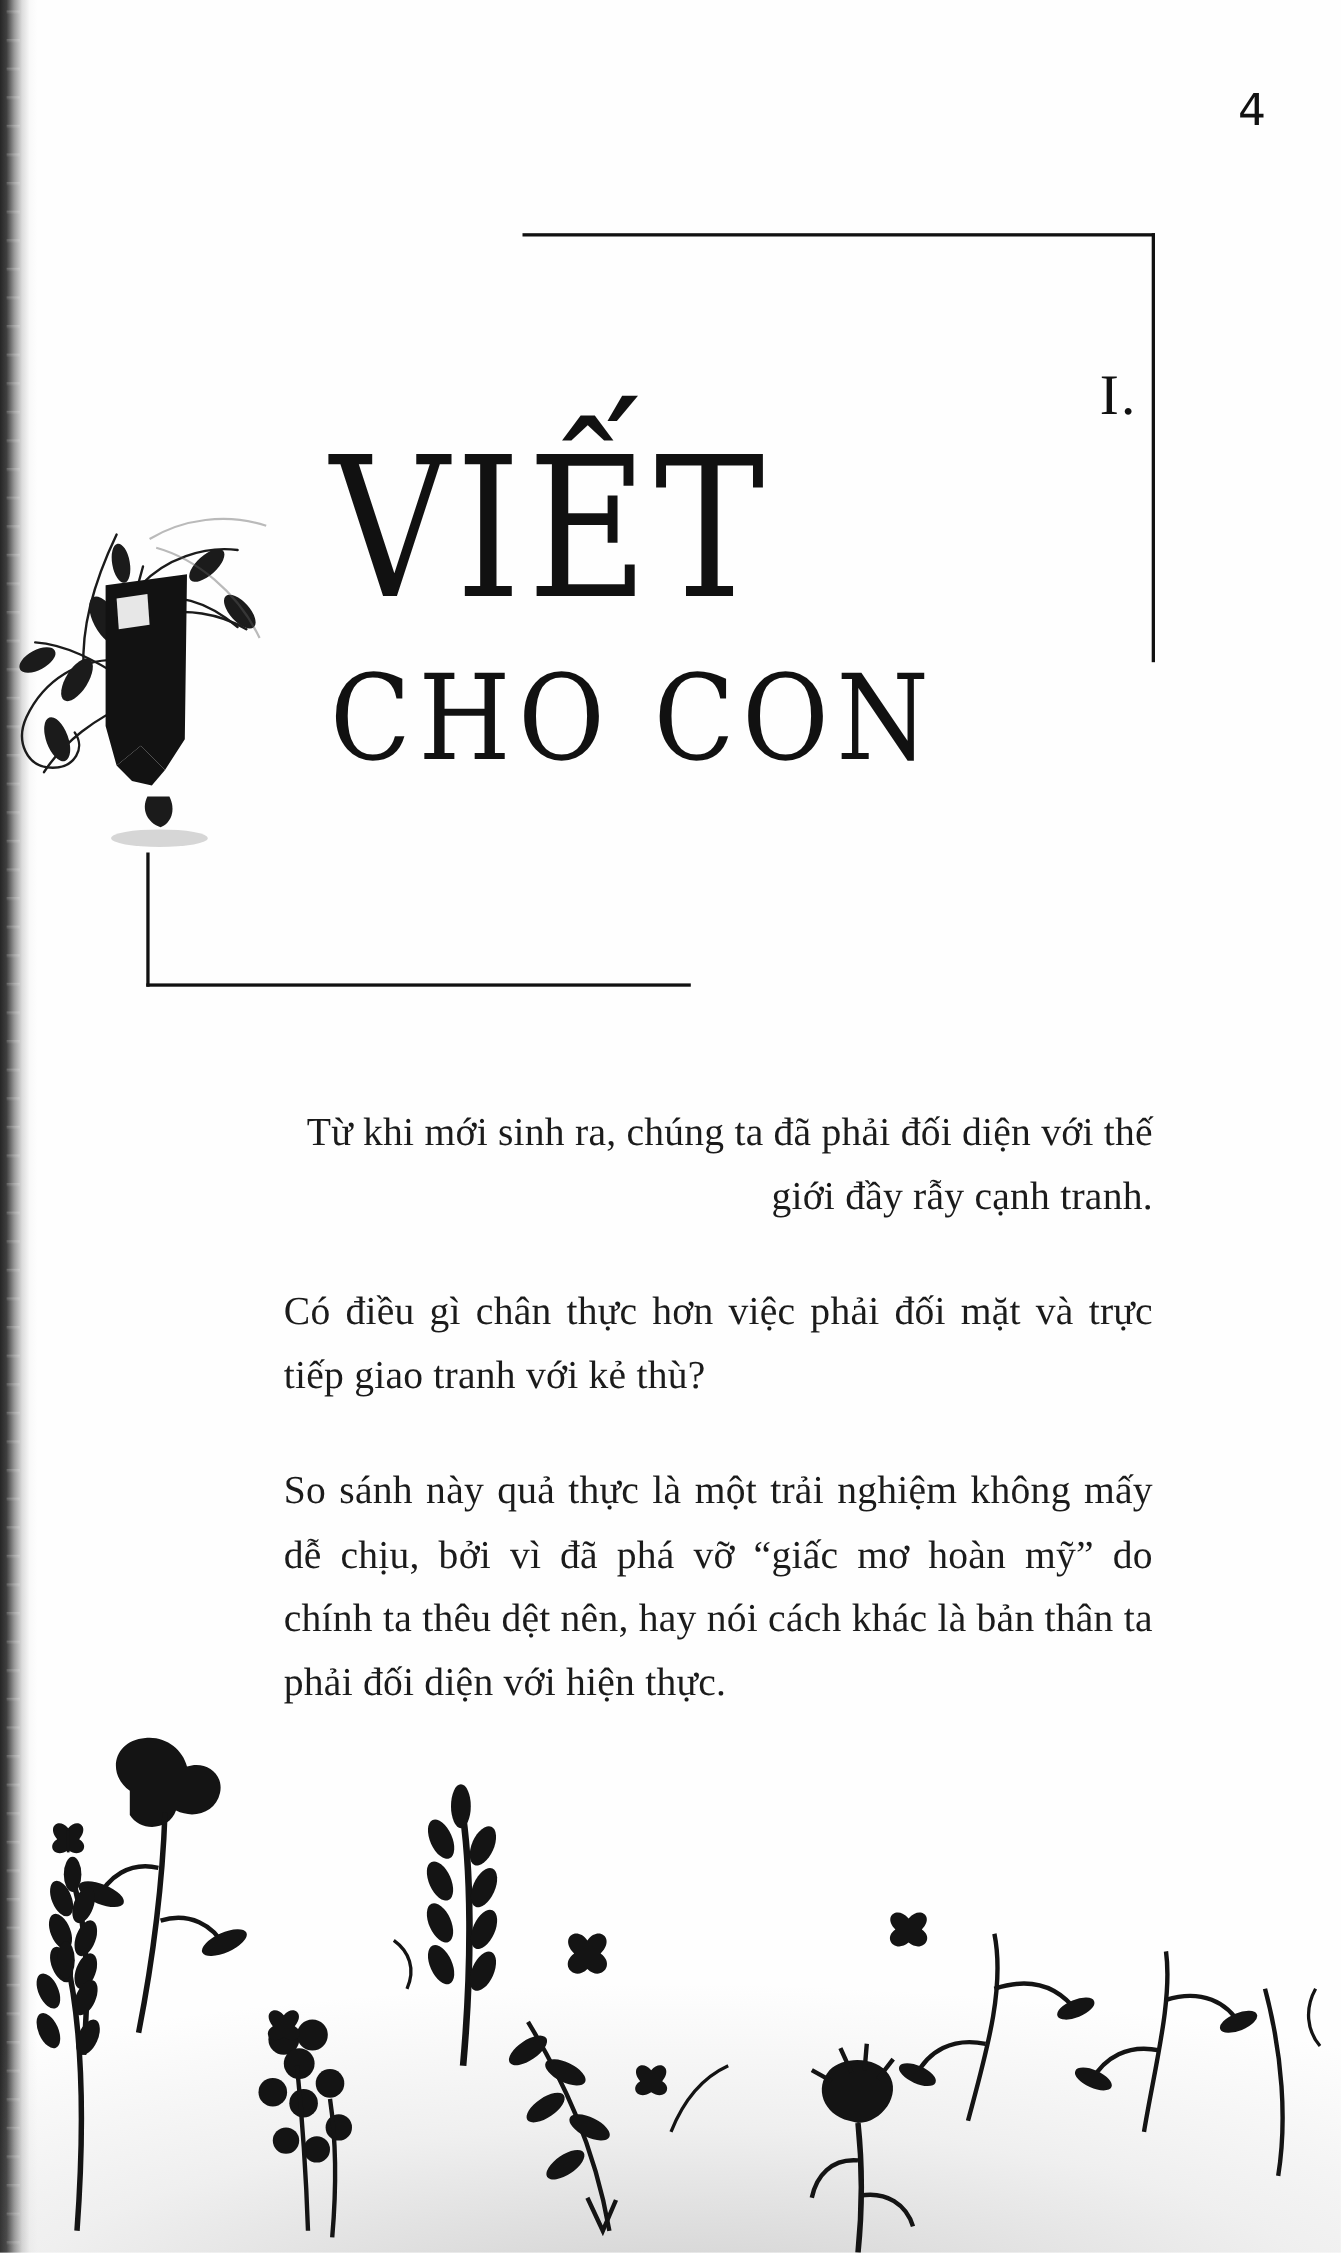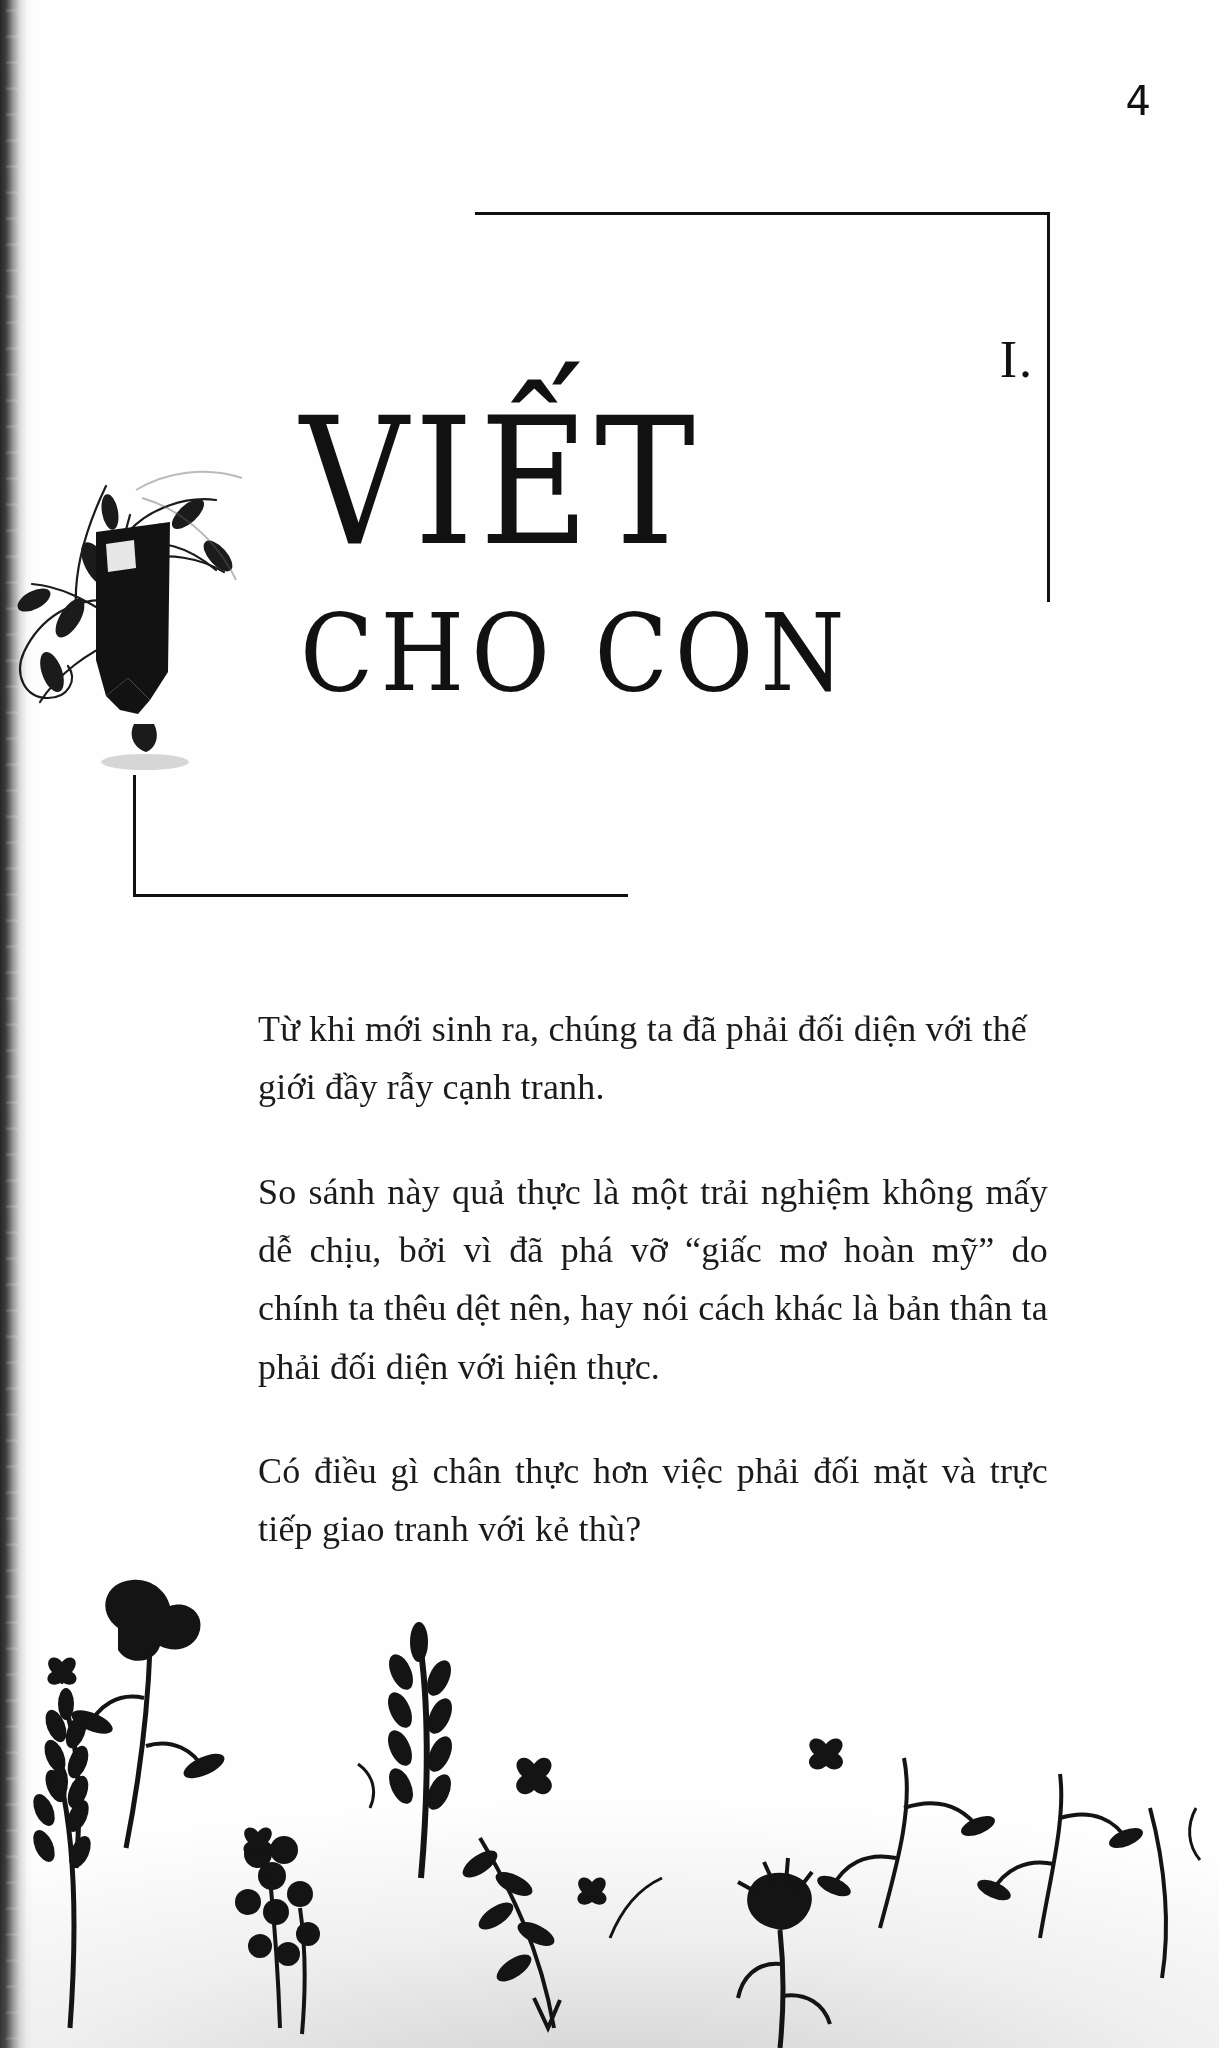--- a/index.html
+++ b/index.html
@@ -177,20 +177,21 @@
     top: 1000px;
     width: 790px;
   }
   .body-copy p {
     margin: 0 0 46px 0;
     font-family: "Liberation Serif", serif;
     font-size: 36px;
     line-height: 1.62;
     color: #1b1b1b;
     letter-spacing: 0.2px;
+    text-align: right;
   }
   .body-copy p.justify {
     text-align: justify;
     text-align-last: left;
   }
   .body-copy p:last-child { margin-bottom: 0; }
 </style>
 </head>
 <body>
 
@@ -241,22 +242,22 @@
     <path d="M86 232 L160 222 L158 372 L140 400 L118 378 L96 396 L86 360 Z" fill="#121212"></path>
     <path d="M96 396 L118 378 L140 400 L128 414 L110 410 Z" fill="#121212"></path>
     <path d="M96 244 L124 240 L126 268 L98 272 Z" fill="#ffffff" opacity="0.9"></path>
 
     <path d="M124 424 C118 436 124 448 136 452 C146 448 150 436 144 424 Z" fill="#1b1b1b"></path>
     <ellipse cx="135" cy="462" rx="44" ry="8" fill="#8d8d8d" opacity="0.35"></ellipse>
   </svg>
 
   <div class="body-copy">
     <p>Từ khi mới sinh ra, chúng ta đã phải đối diện với thế giới đầy rẫy cạnh tranh.</p>
+    <p class="justify">Có điều gì chân thực hơn việc phải đối mặt và trực tiếp giao tranh với kẻ thù?</p>
     <p class="justify">So sánh này quả thực là một trải nghiệm không mấy dễ chịu, bởi vì đã phá vỡ “giấc mơ hoàn mỹ” do chính ta thêu dệt nên, hay nói cách khác là bản thân ta phải đối diện với hiện thực.</p>
-    <p class="justify">Có điều gì chân thực hơn việc phải đối mặt và trực tiếp giao tranh với kẻ thù?</p>
   </div>
 
   <div class="bottom-haze"></div>
 
   <svg class="art-bottom" viewBox="0 0 1219 540">
     <g fill="#141414">
 
       <path d="M118 120 C96 104 104 74 132 72 C150 70 166 82 170 98 C186 92 204 104 200 122 C196 140 176 146 160 138 C154 156 128 158 118 142 Z"></path>
       <path d="M150 140 C148 196 140 268 126 340" fill="none" stroke="#141414" stroke-width="5"></path>
       <path d="M144 190 C118 184 98 198 88 220" fill="none" stroke="#141414" stroke-width="4"></path>

